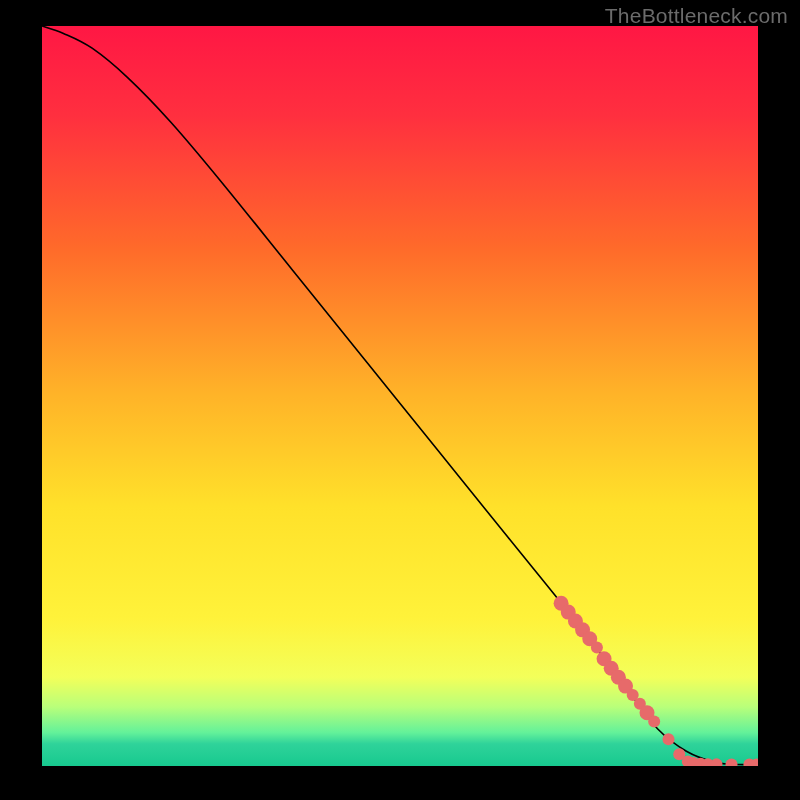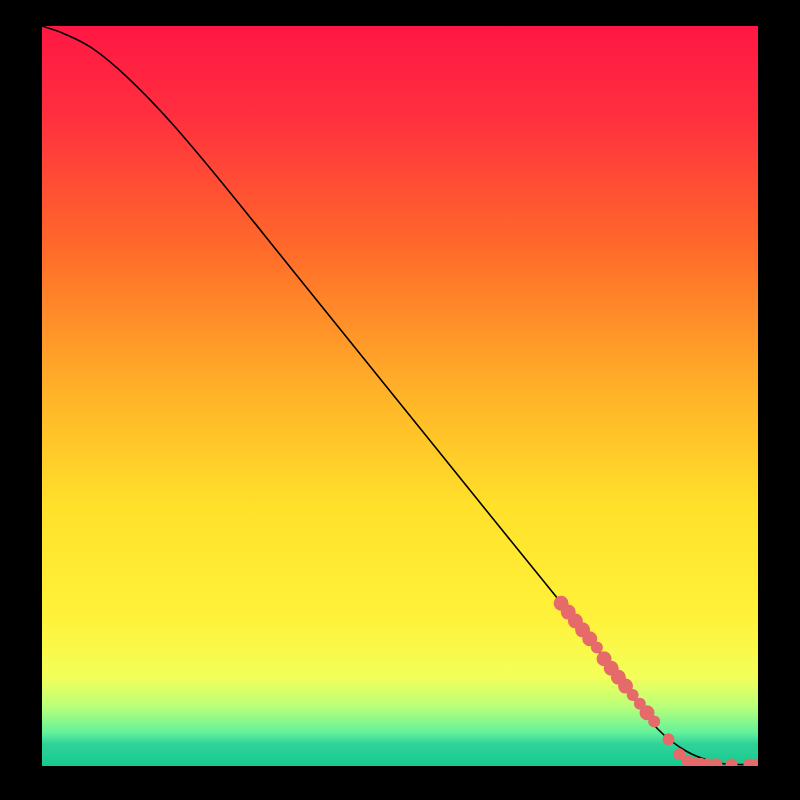--- a/index.html
+++ b/index.html
@@ -26,20 +26,21 @@
     top: 26px;
     width: 716px;
     height: 740px;
     display: block;
   }
 </style>
 </head>
 <body>
 
 <div class="stage">
+  <div class="watermark">TheBottleneck.com</div>
 
   <svg class="plot" viewBox="0 0 716 740" preserveAspectRatio="none">
     <defs>
       <linearGradient id="bg-grad" x1="0" y1="0" x2="0" y2="1">
           <stop offset="0.00%" stop-color="#ff1744"></stop>
           <stop offset="12.00%" stop-color="#ff2f3f"></stop>
           <stop offset="30.00%" stop-color="#ff6a2a"></stop>
           <stop offset="50.00%" stop-color="#ffb428"></stop>
           <stop offset="65.00%" stop-color="#ffe12a"></stop>
           <stop offset="80.00%" stop-color="#fff23a"></stop>

